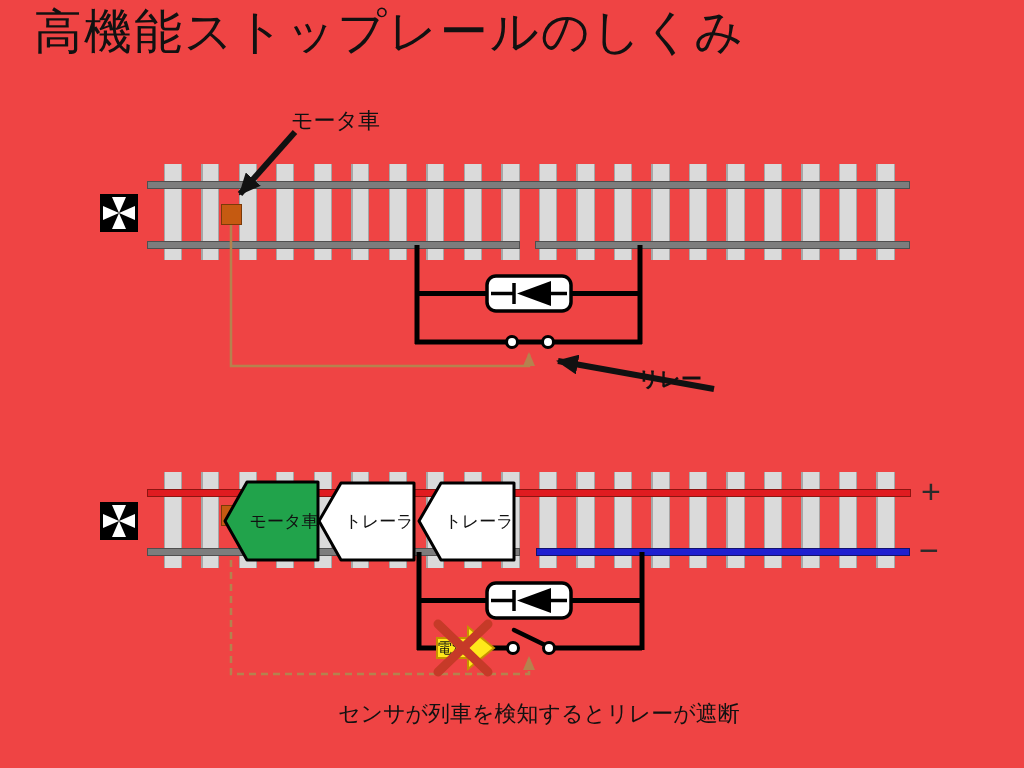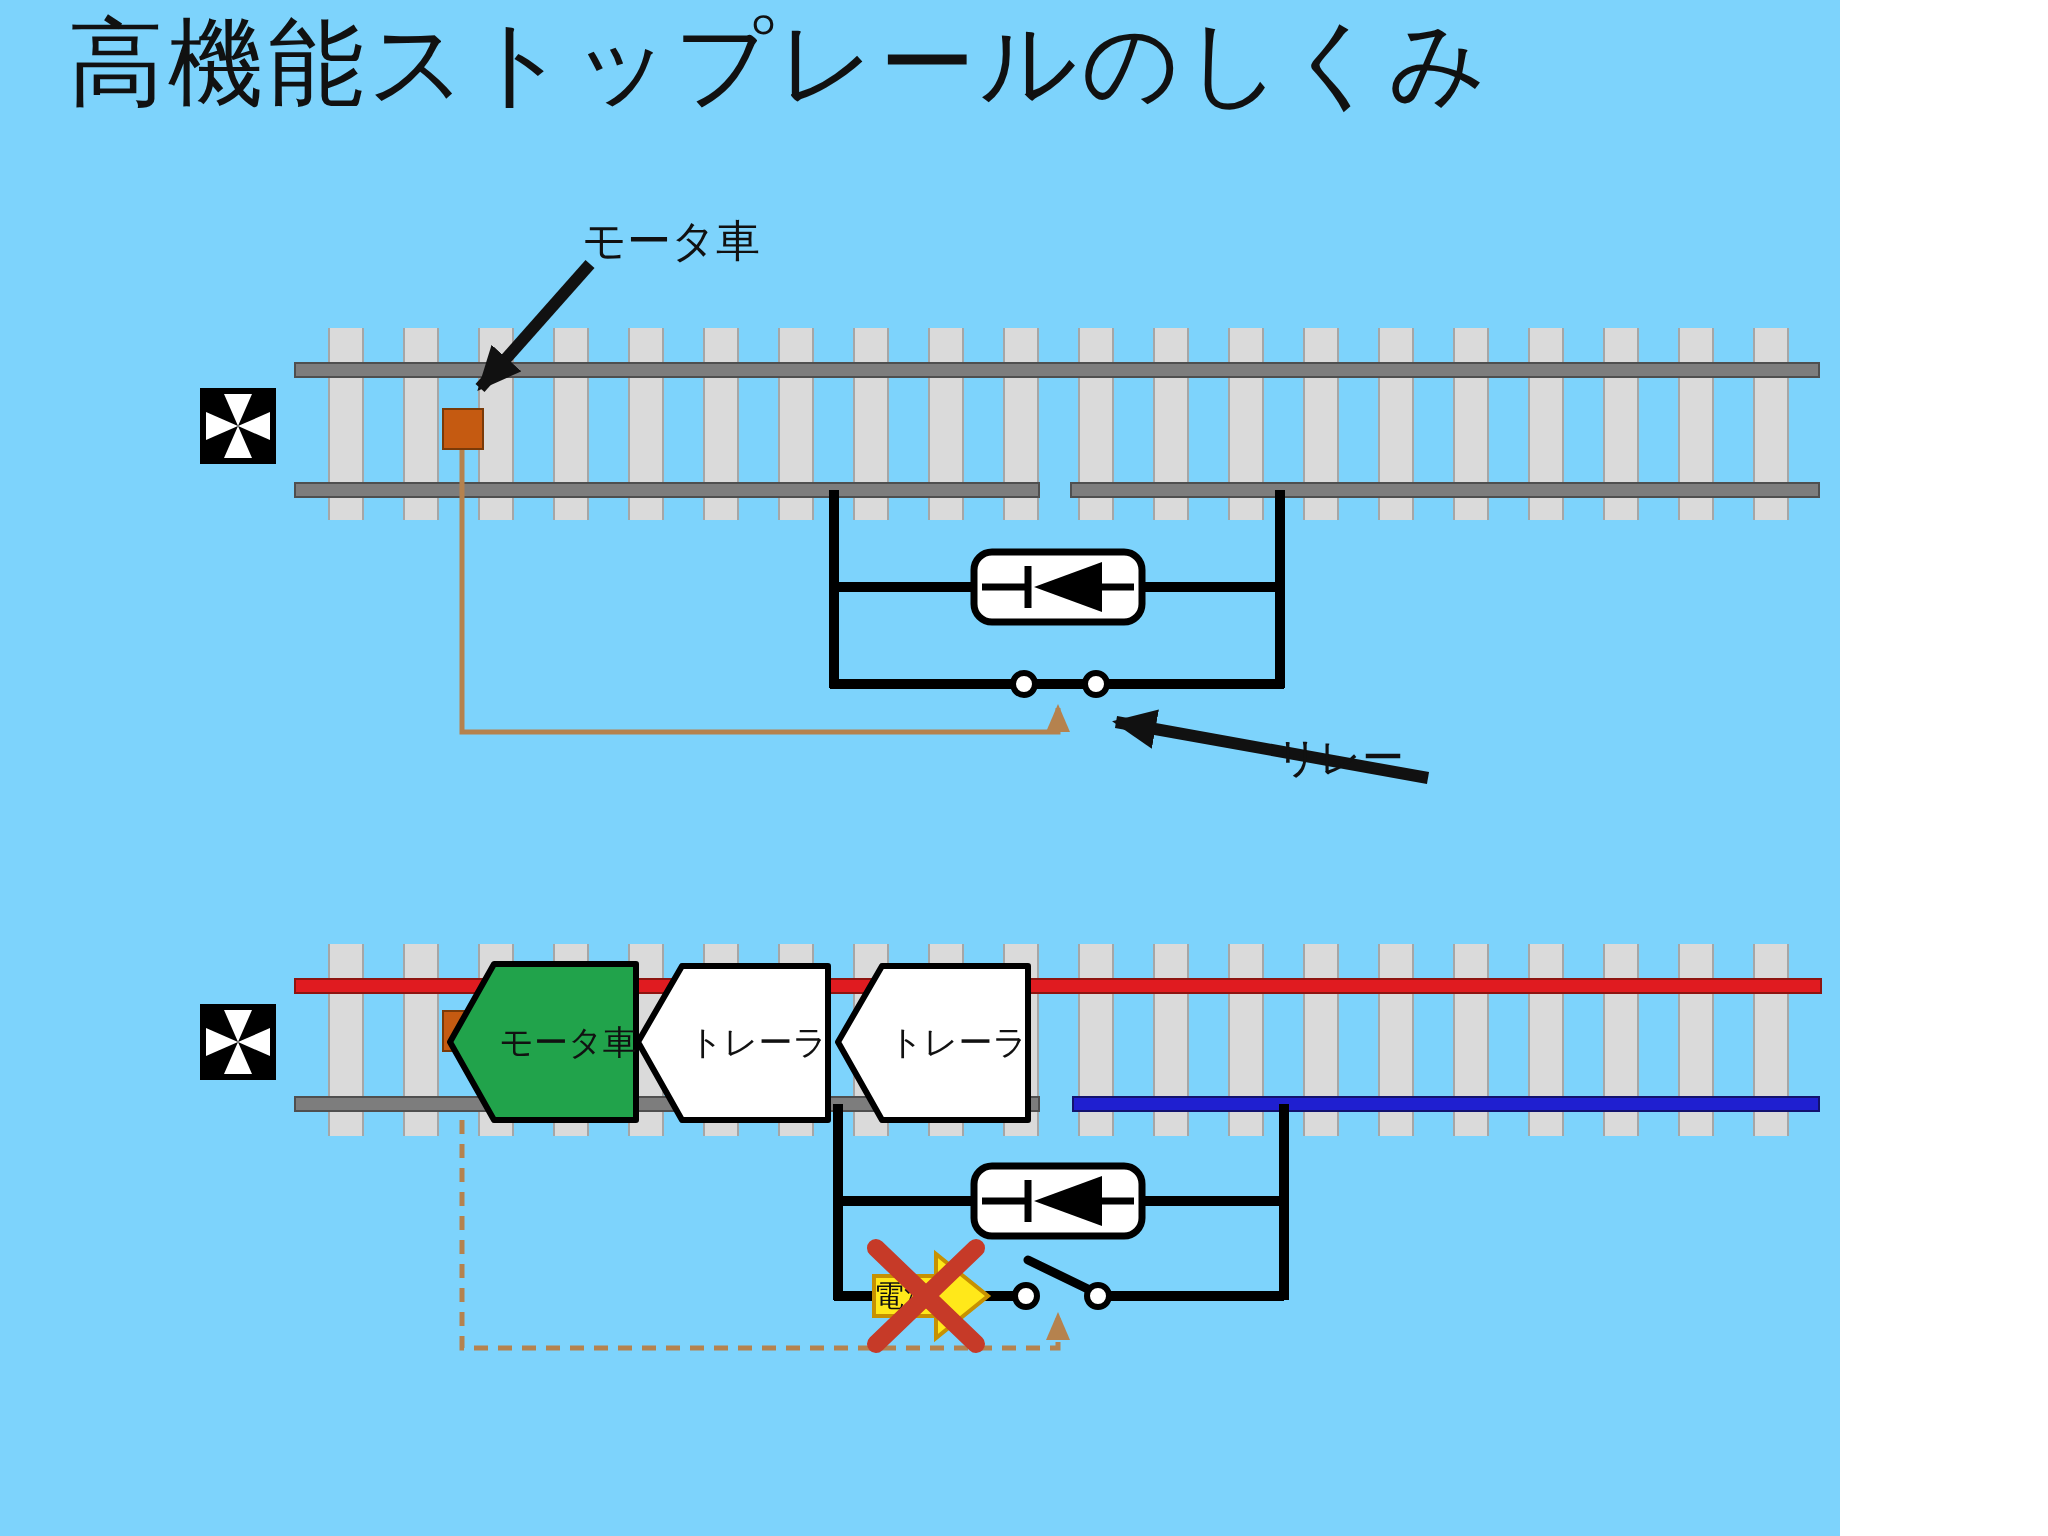--- a/index.html
+++ b/index.html
@@ -1,25 +1,25 @@
 <!DOCTYPE html>
 <html><head>
 <meta charset="utf-8">
 <style>
   html,body { margin:0; padding:0; background:#ffffff; }
   #stage {
-    position:relative; width:920px; height:768px; background:#7dd3fc;
+    position:relative; width:1024px; height:768px; background:#ef4444;
     overflow:hidden;
     font-family:"Liberation Sans","DejaVu Sans",sans-serif;
     color:#111;
   }
   .lbl { position:absolute; white-space:nowrap; z-index:6; color:#111; }
   #title { left:34px; top:0px; font-size:48px; letter-spacing:2px; }
   #sensor-label { left:291px; top:106px; font-size:22px; }
-  #relay-label  { left:638px; top:365px; font-size:21px; }
+  #relay-label  { left:638px; top:365px; font-size:21px;font-weight:bold; }
   #plus-label   { left:921px; top:472px; font-size:34px; color:#2b2b2b; }
   #minus-label  { left:919px; top:531px; font-size:34px; color:#2b2b2b; }
   #caption      { left:338px; top:699px; font-size:22px; }
 
   .ties {
     position:absolute; left:164px; width:732px; height:96px; z-index:0;
     background:repeating-linear-gradient(to right,
       #a6a6a6 0, #a6a6a6 1px,
       #dadada 1px, #dadada 17px,
       #a6a6a6 17px, #a6a6a6 18px,
@@ -60,20 +60,21 @@
   <div id="sensor-top" class="sensor"></div>
   <div id="relay-label" class="lbl">リレー</div>
 
   <div id="ties-bottom" class="ties"></div>
   <div id="rail-b-red" class="rail"></div>
   <div id="rail-b-gray" class="rail"></div>
   <div id="rail-b-blue" class="rail"></div>
   <div id="sensor-bottom" class="sensor"></div>
   <div id="plus-label" class="lbl">+</div>
   <div id="minus-label" class="lbl">−</div>
+  <div id="caption" class="lbl">センサが列車を検知するとリレーが遮断</div>
 
   <svg id="overlay" width="1024" height="768" viewBox="0 0 1024 768">
     <defs>
       <marker id="mb" markerUnits="userSpaceOnUse" markerWidth="22" markerHeight="20" refX="20" refY="10" orient="auto">
         <path d="M0,0 L22,10 L0,20 z" fill="#111"></path>
       </marker>
       <marker id="mo" markerUnits="userSpaceOnUse" markerWidth="14" markerHeight="12" refX="12" refY="6" orient="auto">
         <path d="M0,0 L14,6 L0,12 z" fill="#b5824e"></path>
       </marker>
     </defs>

